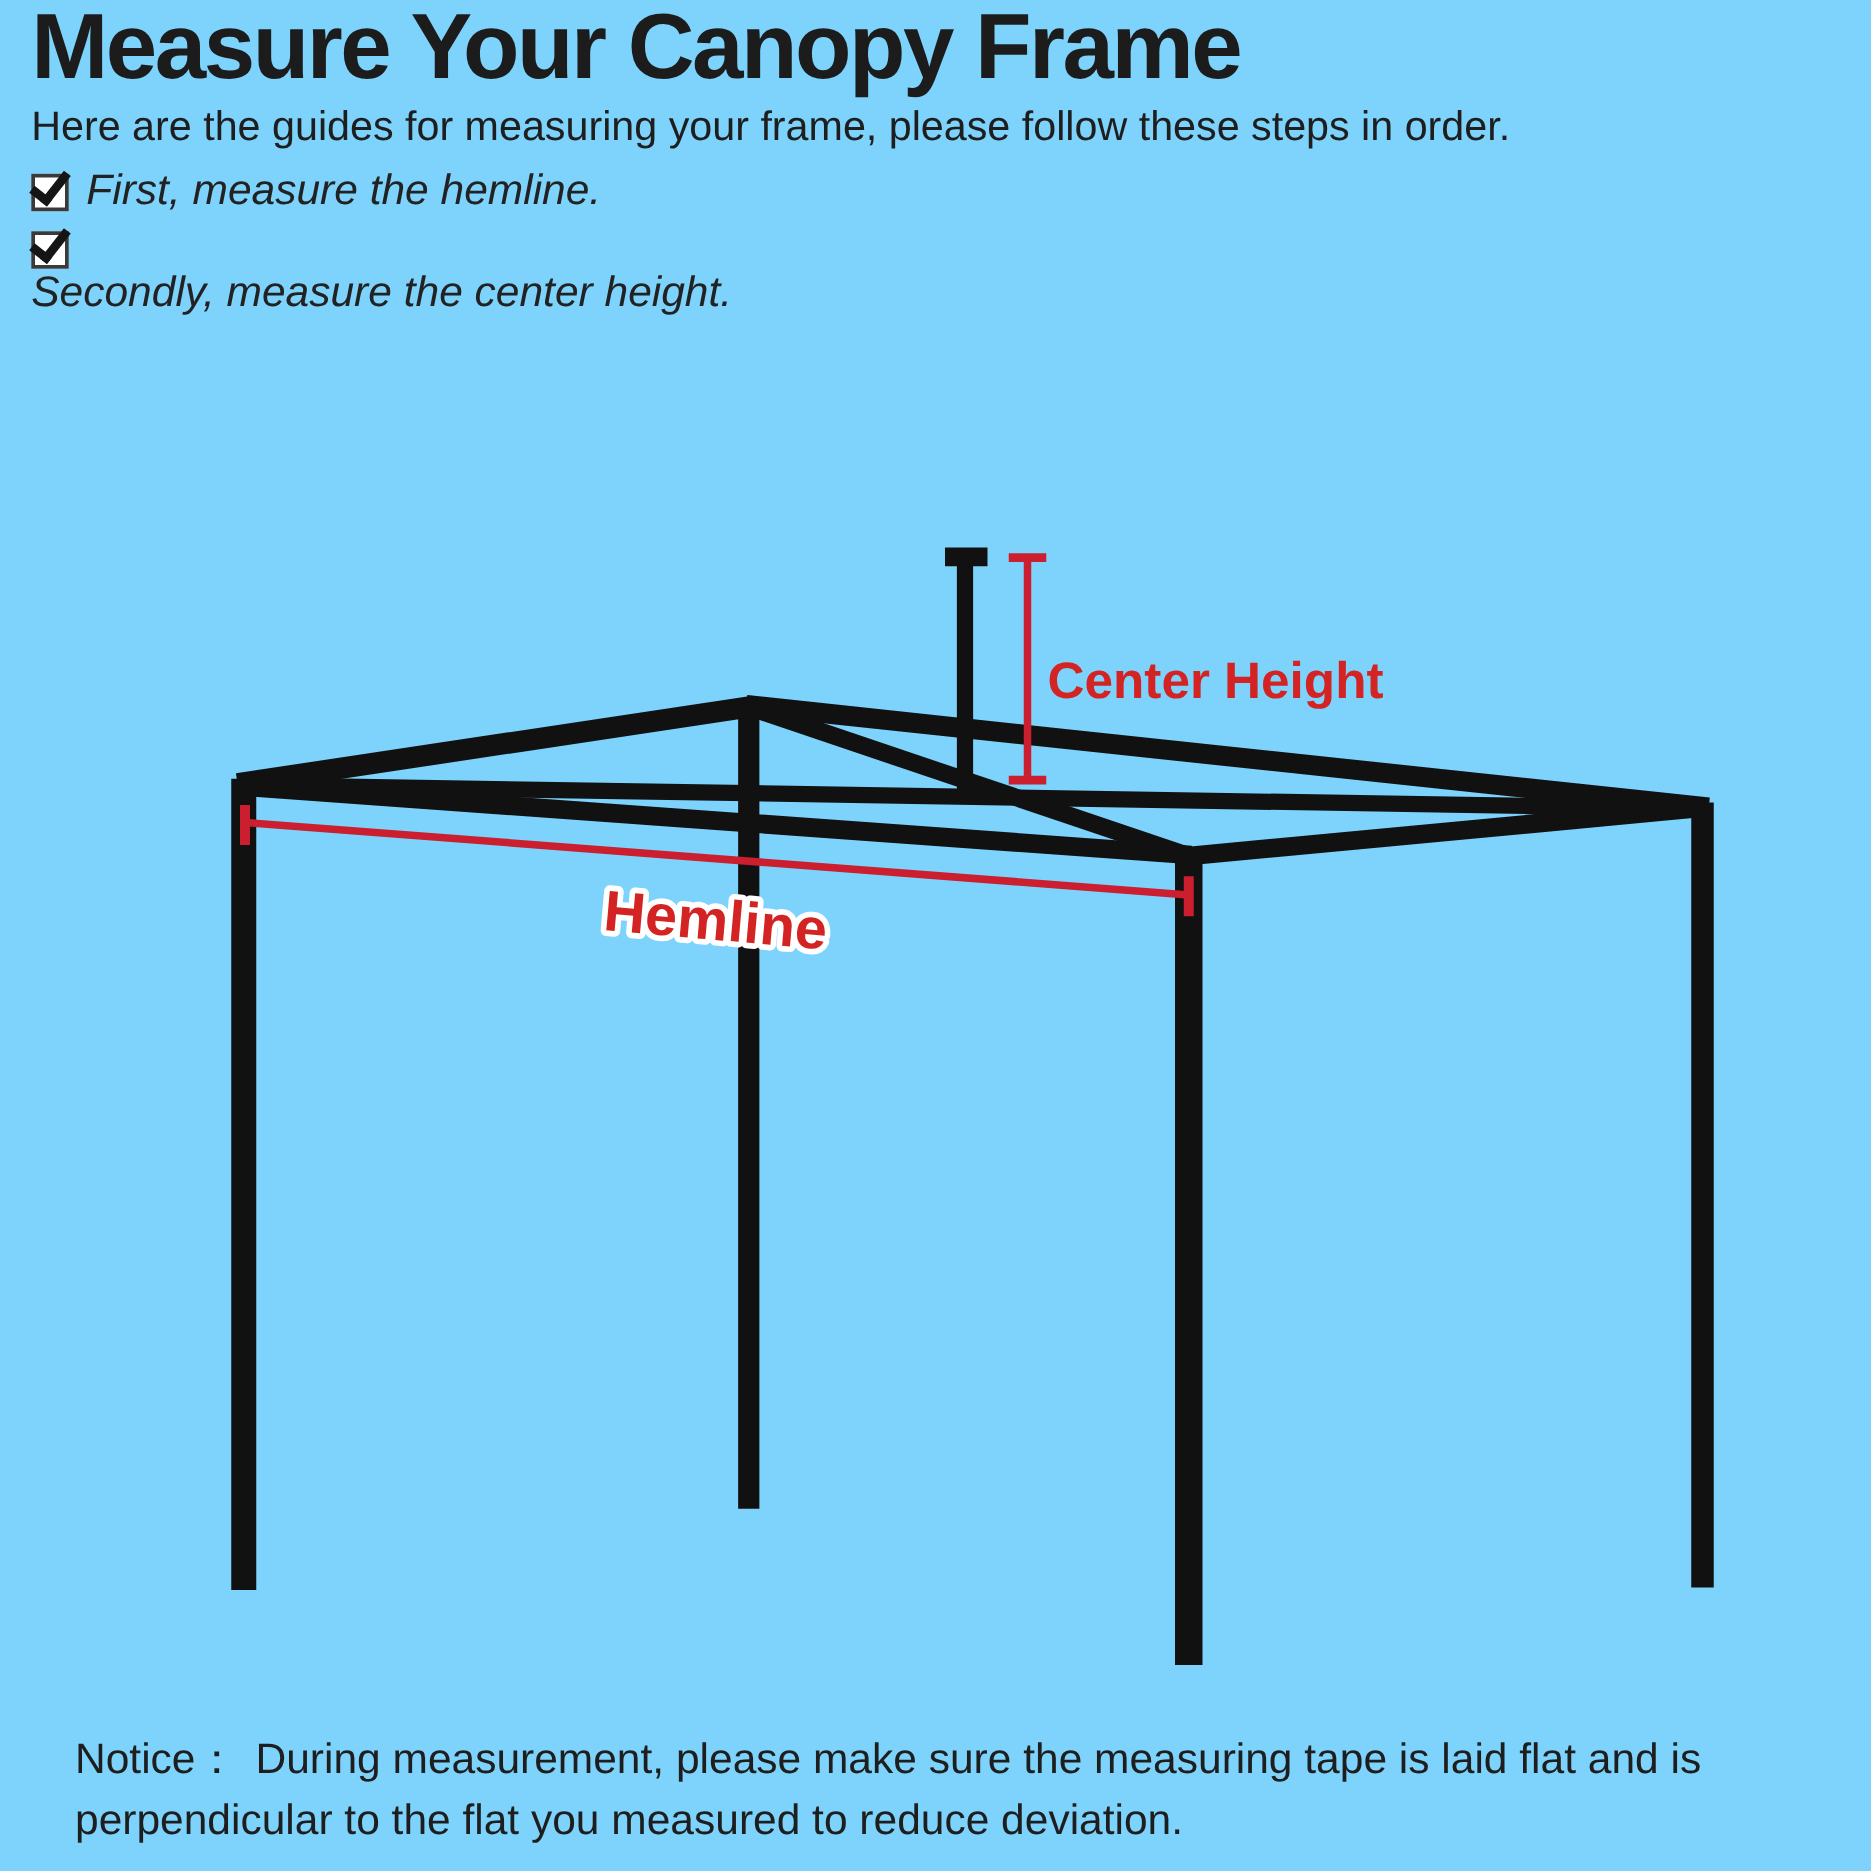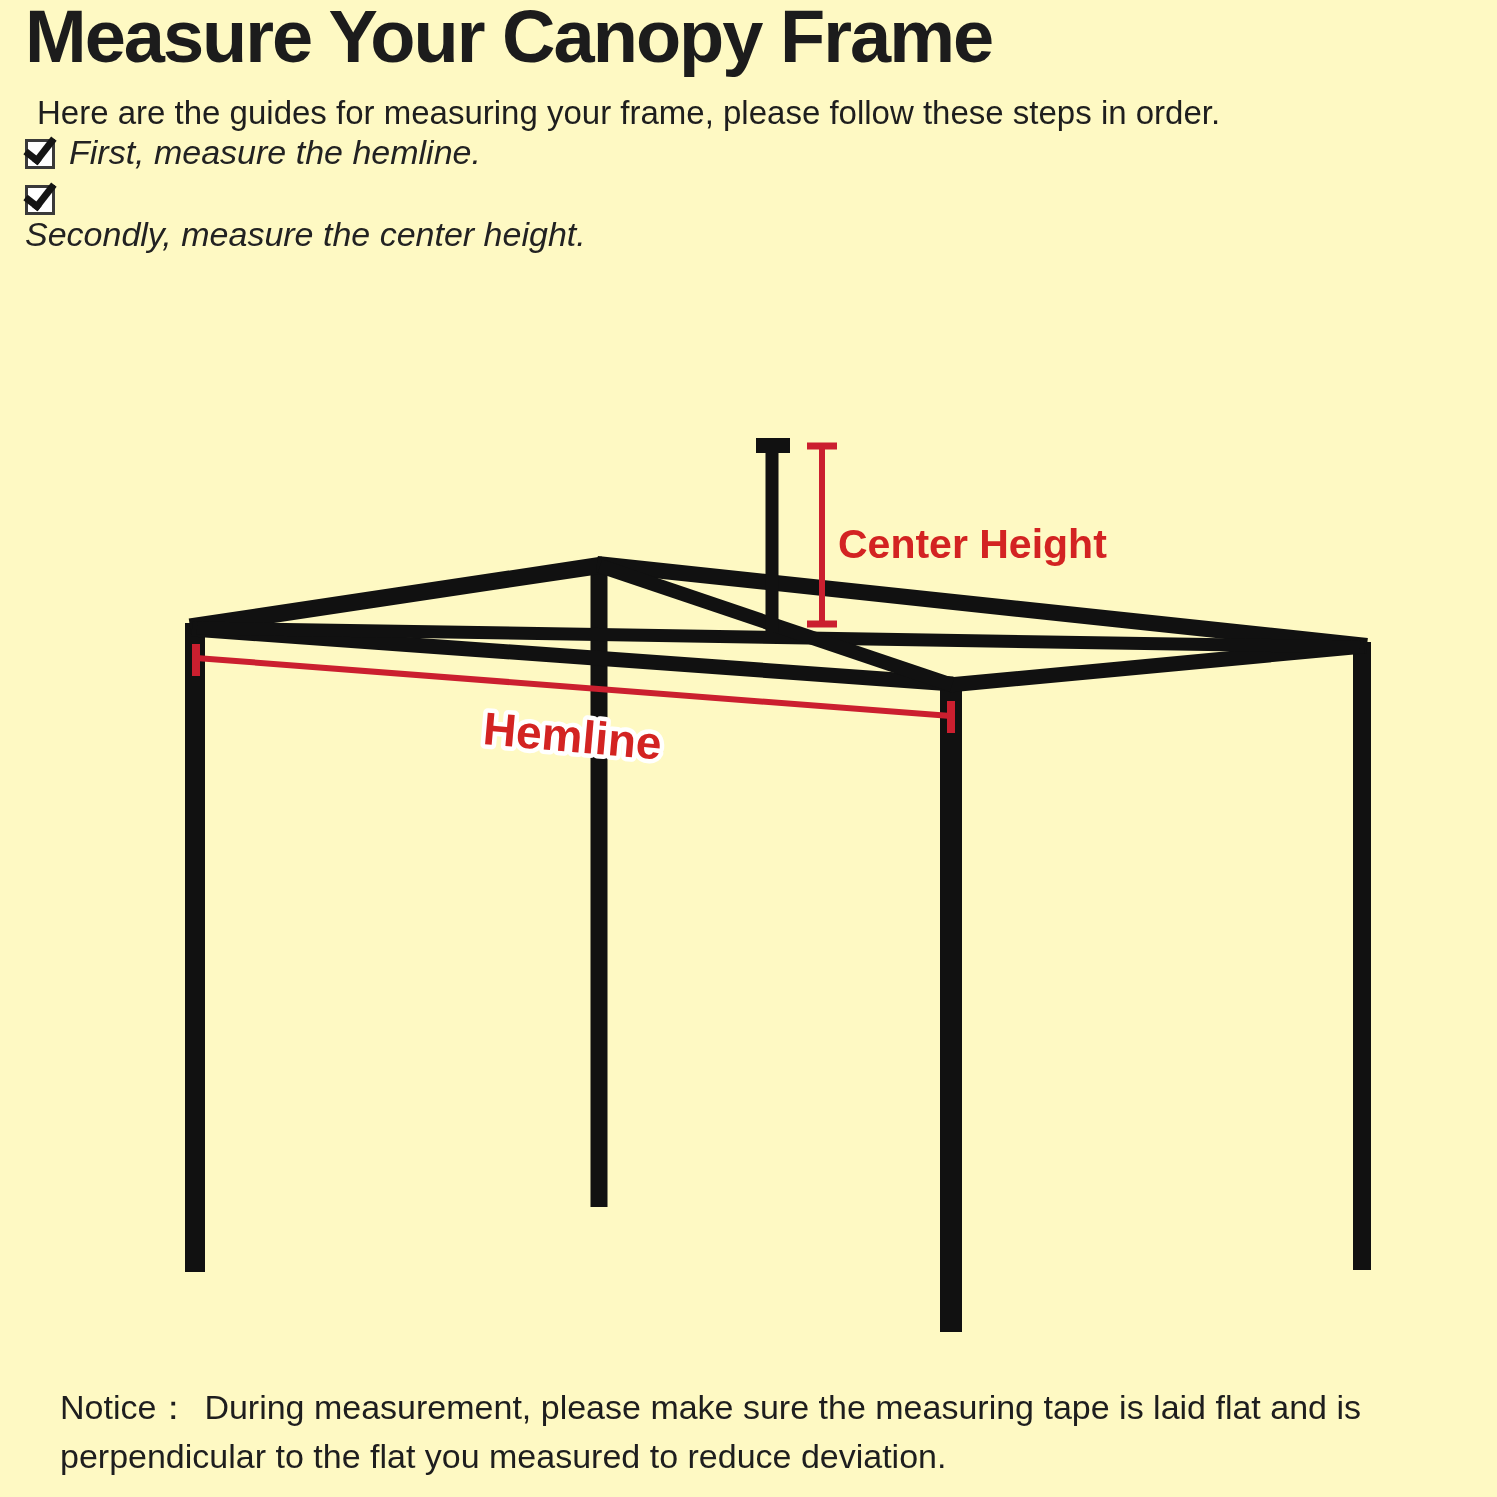--- a/index.html
+++ b/index.html
@@ -1,31 +1,31 @@
 <!DOCTYPE html>
 <html><head>
 <meta charset="utf-8">
 <style>
   html,body{margin:0;padding:0;background:#ffffff;}
   .page{
     position:relative;
     width:1497px;height:1497px;
-    background:#fef9c3;
+    background:#7dd3fc;
     overflow:hidden;
     font-family:"Liberation Sans","DejaVu Sans",sans-serif;
     color:#1c1c1c;
   }
   .title{
     position:absolute;top:-6px;left:25px;
     font-size:74px;font-weight:bold;letter-spacing:-2px;
     color:#1c1c1c;white-space:nowrap;margin:0;
   }
   .intro{
     position:absolute;top:82px;left:25px;
-    font-size:33px;color:#1e1e1e;white-space:nowrap;margin:12px;
+    font-size:33px;color:#1e1e1e;white-space:nowrap;margin:0;
   }
   .step{
     position:absolute;left:25px;
     font-size:34px;font-style:italic;color:#222;
     display:flex;align-items:flex-start;margin:0;
   }
   .step-1{top:133px;}
   .step-2{top:179px;flex-direction:column;}
   .cb{
     position:relative;display:inline-block;

